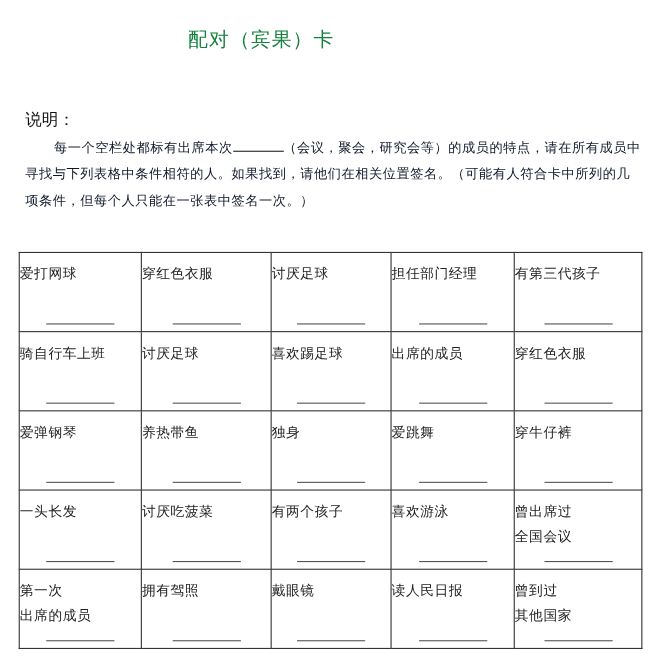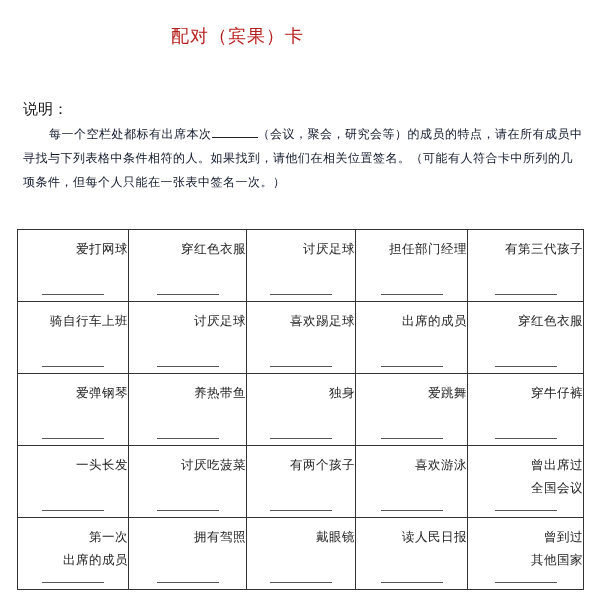--- a/index.html
+++ b/index.html
@@ -16,21 +16,21 @@
       color: #1a1a1a;
     }
     .title {
       position: absolute;
       top: 24px;
       left: 0;
       width: 475px;
       text-align: center;
       font-size: 18px;
       letter-spacing: 1px;
-      color: #b91c1c;
+      color: #15803d;
     }
     .intro-label {
       position: absolute;
       top: 100px;
       left: 23px;
       font-size: 15px;
       color: #111;
     }
     .intro {
       position: absolute;
@@ -59,21 +59,21 @@
       left: 17px;
       width: 566px;
       height: 360px;
       border-collapse: collapse;
       table-layout: fixed;
     }
     table.bingo td {
       border: 1px solid #333;
       height: 71px;
       vertical-align: top;
-      text-align: right;
+      text-align: left;
       position: relative;
       padding: 0;
     }
     table.bingo col.c1 { width: 111px; }
     table.bingo col.c2 { width: 118px; }
     table.bingo col.c3 { width: 109px; }
     table.bingo col.c4 { width: 112px; }
     table.bingo col.c5 { width: 116px; }
     .cell-text {
       display: block;

